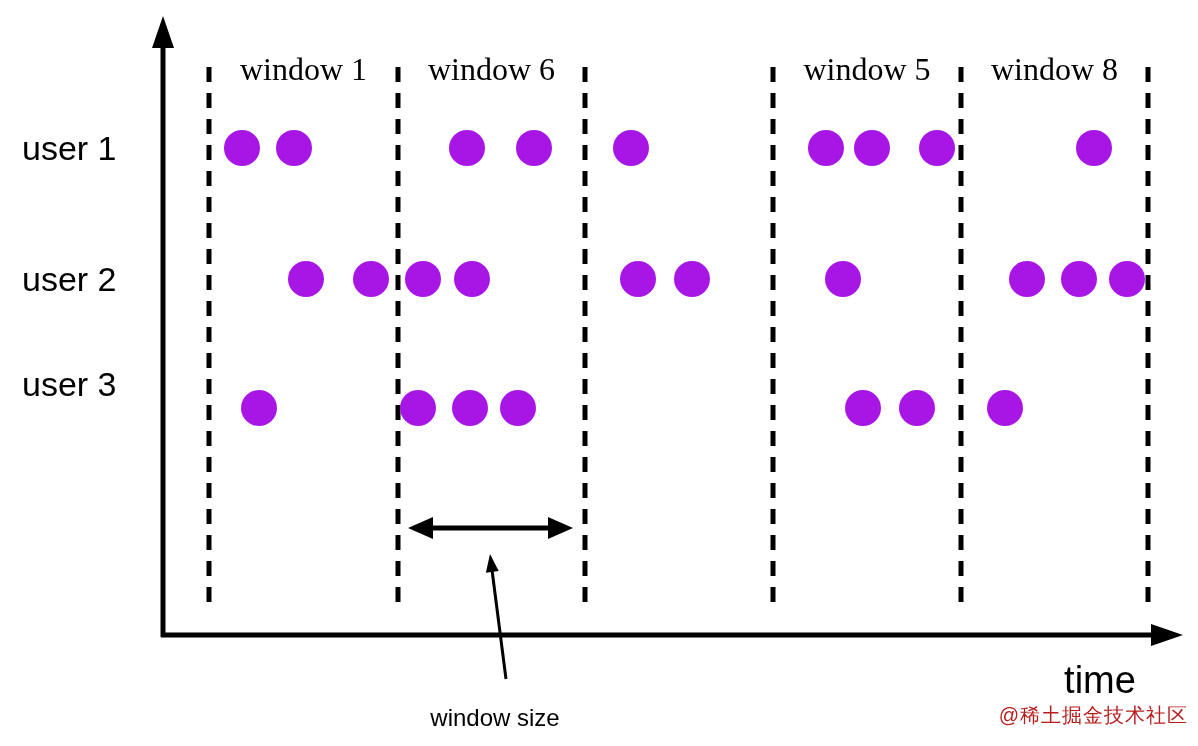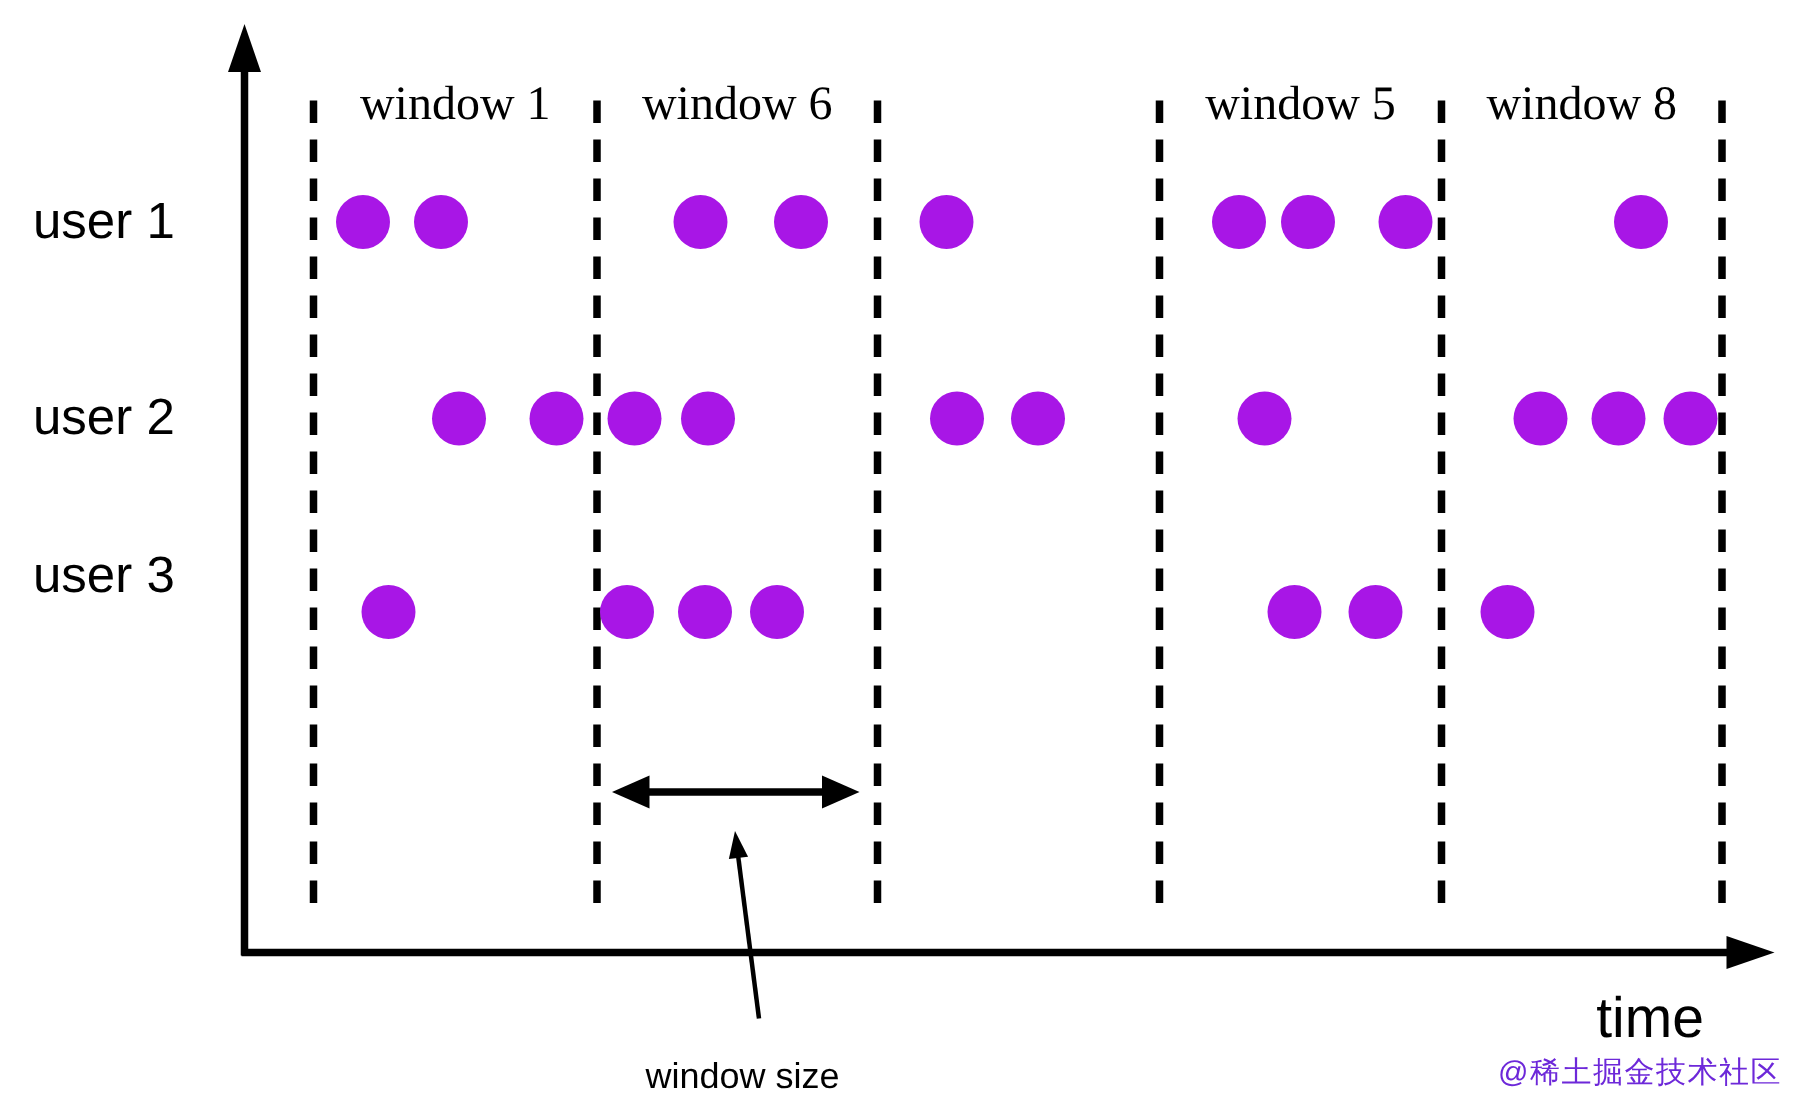--- a/index.html
+++ b/index.html
@@ -112,14 +112,14 @@
   <div class="label user-label" style="top: 279px;">user 2</div>
   <div class="label user-label" style="top: 384px;">user 3</div>
 
   <div class="label window-label" style="left: 303.5px;">window 1</div>
   <div class="label window-label" style="left: 491.5px;">window 6</div>
   <div class="label window-label" style="left: 867px;">window 5</div>
   <div class="label window-label" style="left: 1054.5px;">window 8</div>
 
   <div class="label time-label">time</div>
   <div class="label window-size-label">window size</div>
-  <div class="label watermark" style="color: #6d28d9;">@稀土掘金技术社区</div>
+  <div class="label watermark" style="color: #b91c1c;">@稀土掘金技术社区</div>
 </div>
 
 </body></html>

